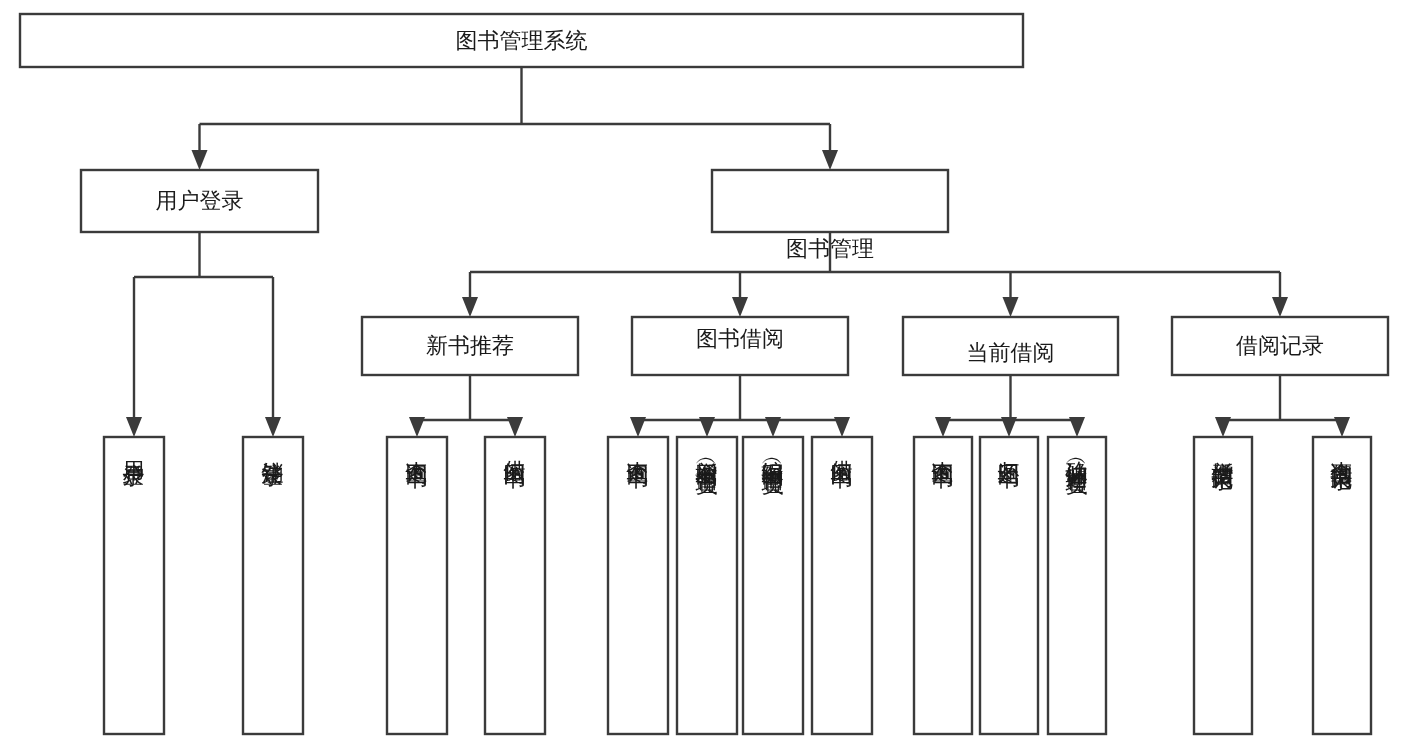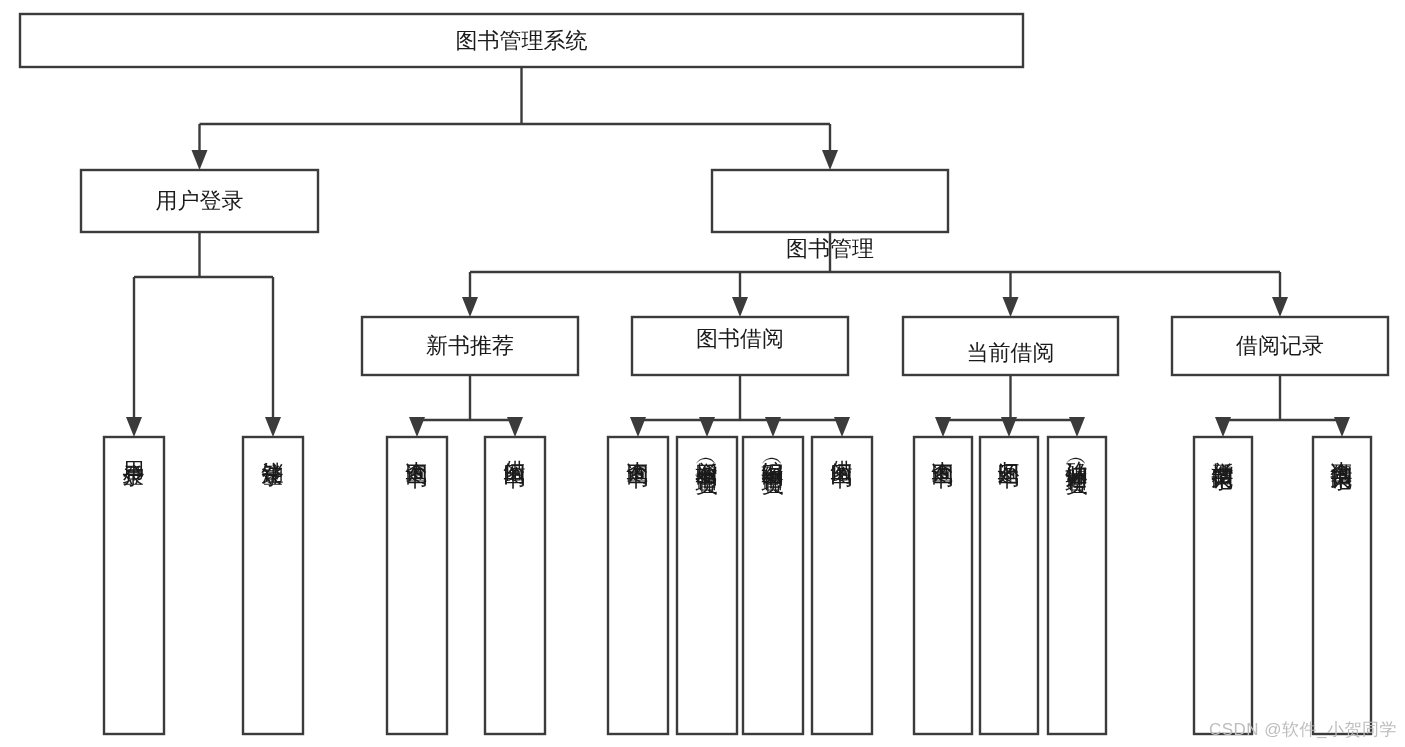--- a/index.html
+++ b/index.html
@@ -222,14 +222,13 @@
         <span class="vlabel-text">确认归还（管理员）</span>
       </div>
       <div class="vlabel-wrap" style="left: 1194px; top: 443px; width: 58px; height: 287px;">
         <span class="vlabel-text">新增借阅记录</span>
       </div>
       <div class="vlabel-wrap" style="left: 1313px; top: 443px; width: 58px; height: 287px;">
         <span class="vlabel-text">查询借阅记录</span>
       </div>
     </div>
 
-  <div id="watermark">CSDN @软件_小贺同学</div>
 </div>
 
 </body></html>

